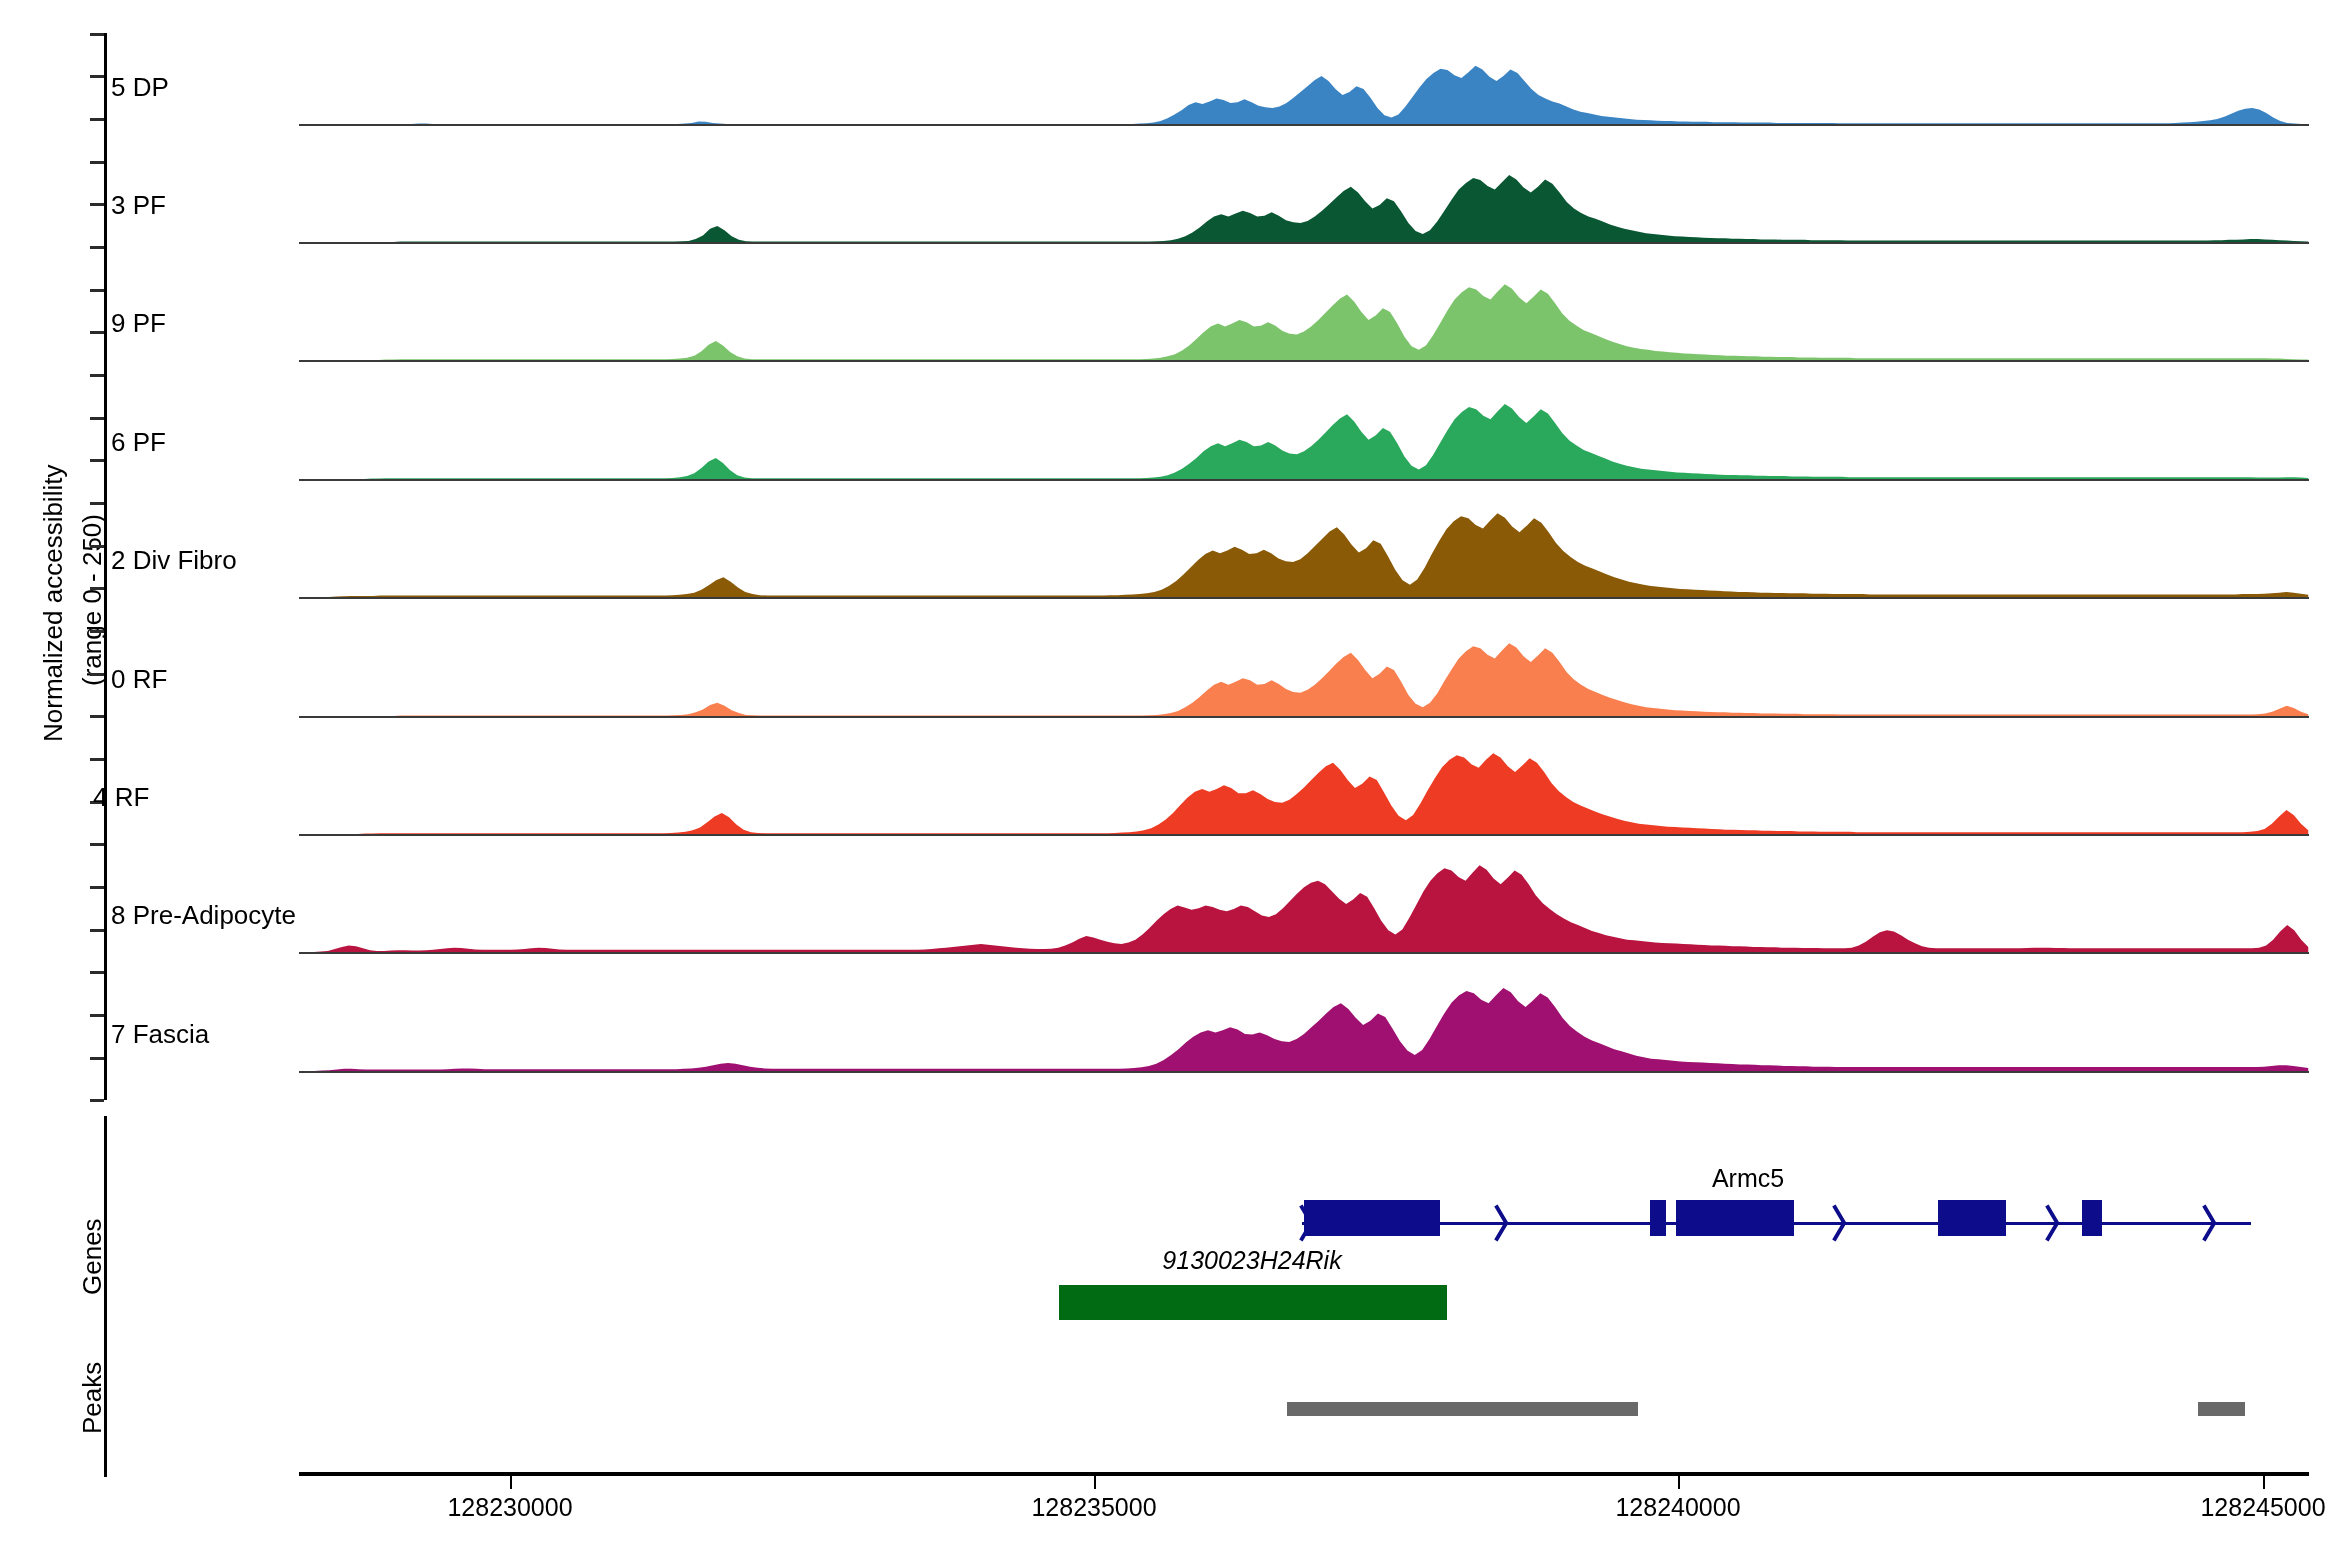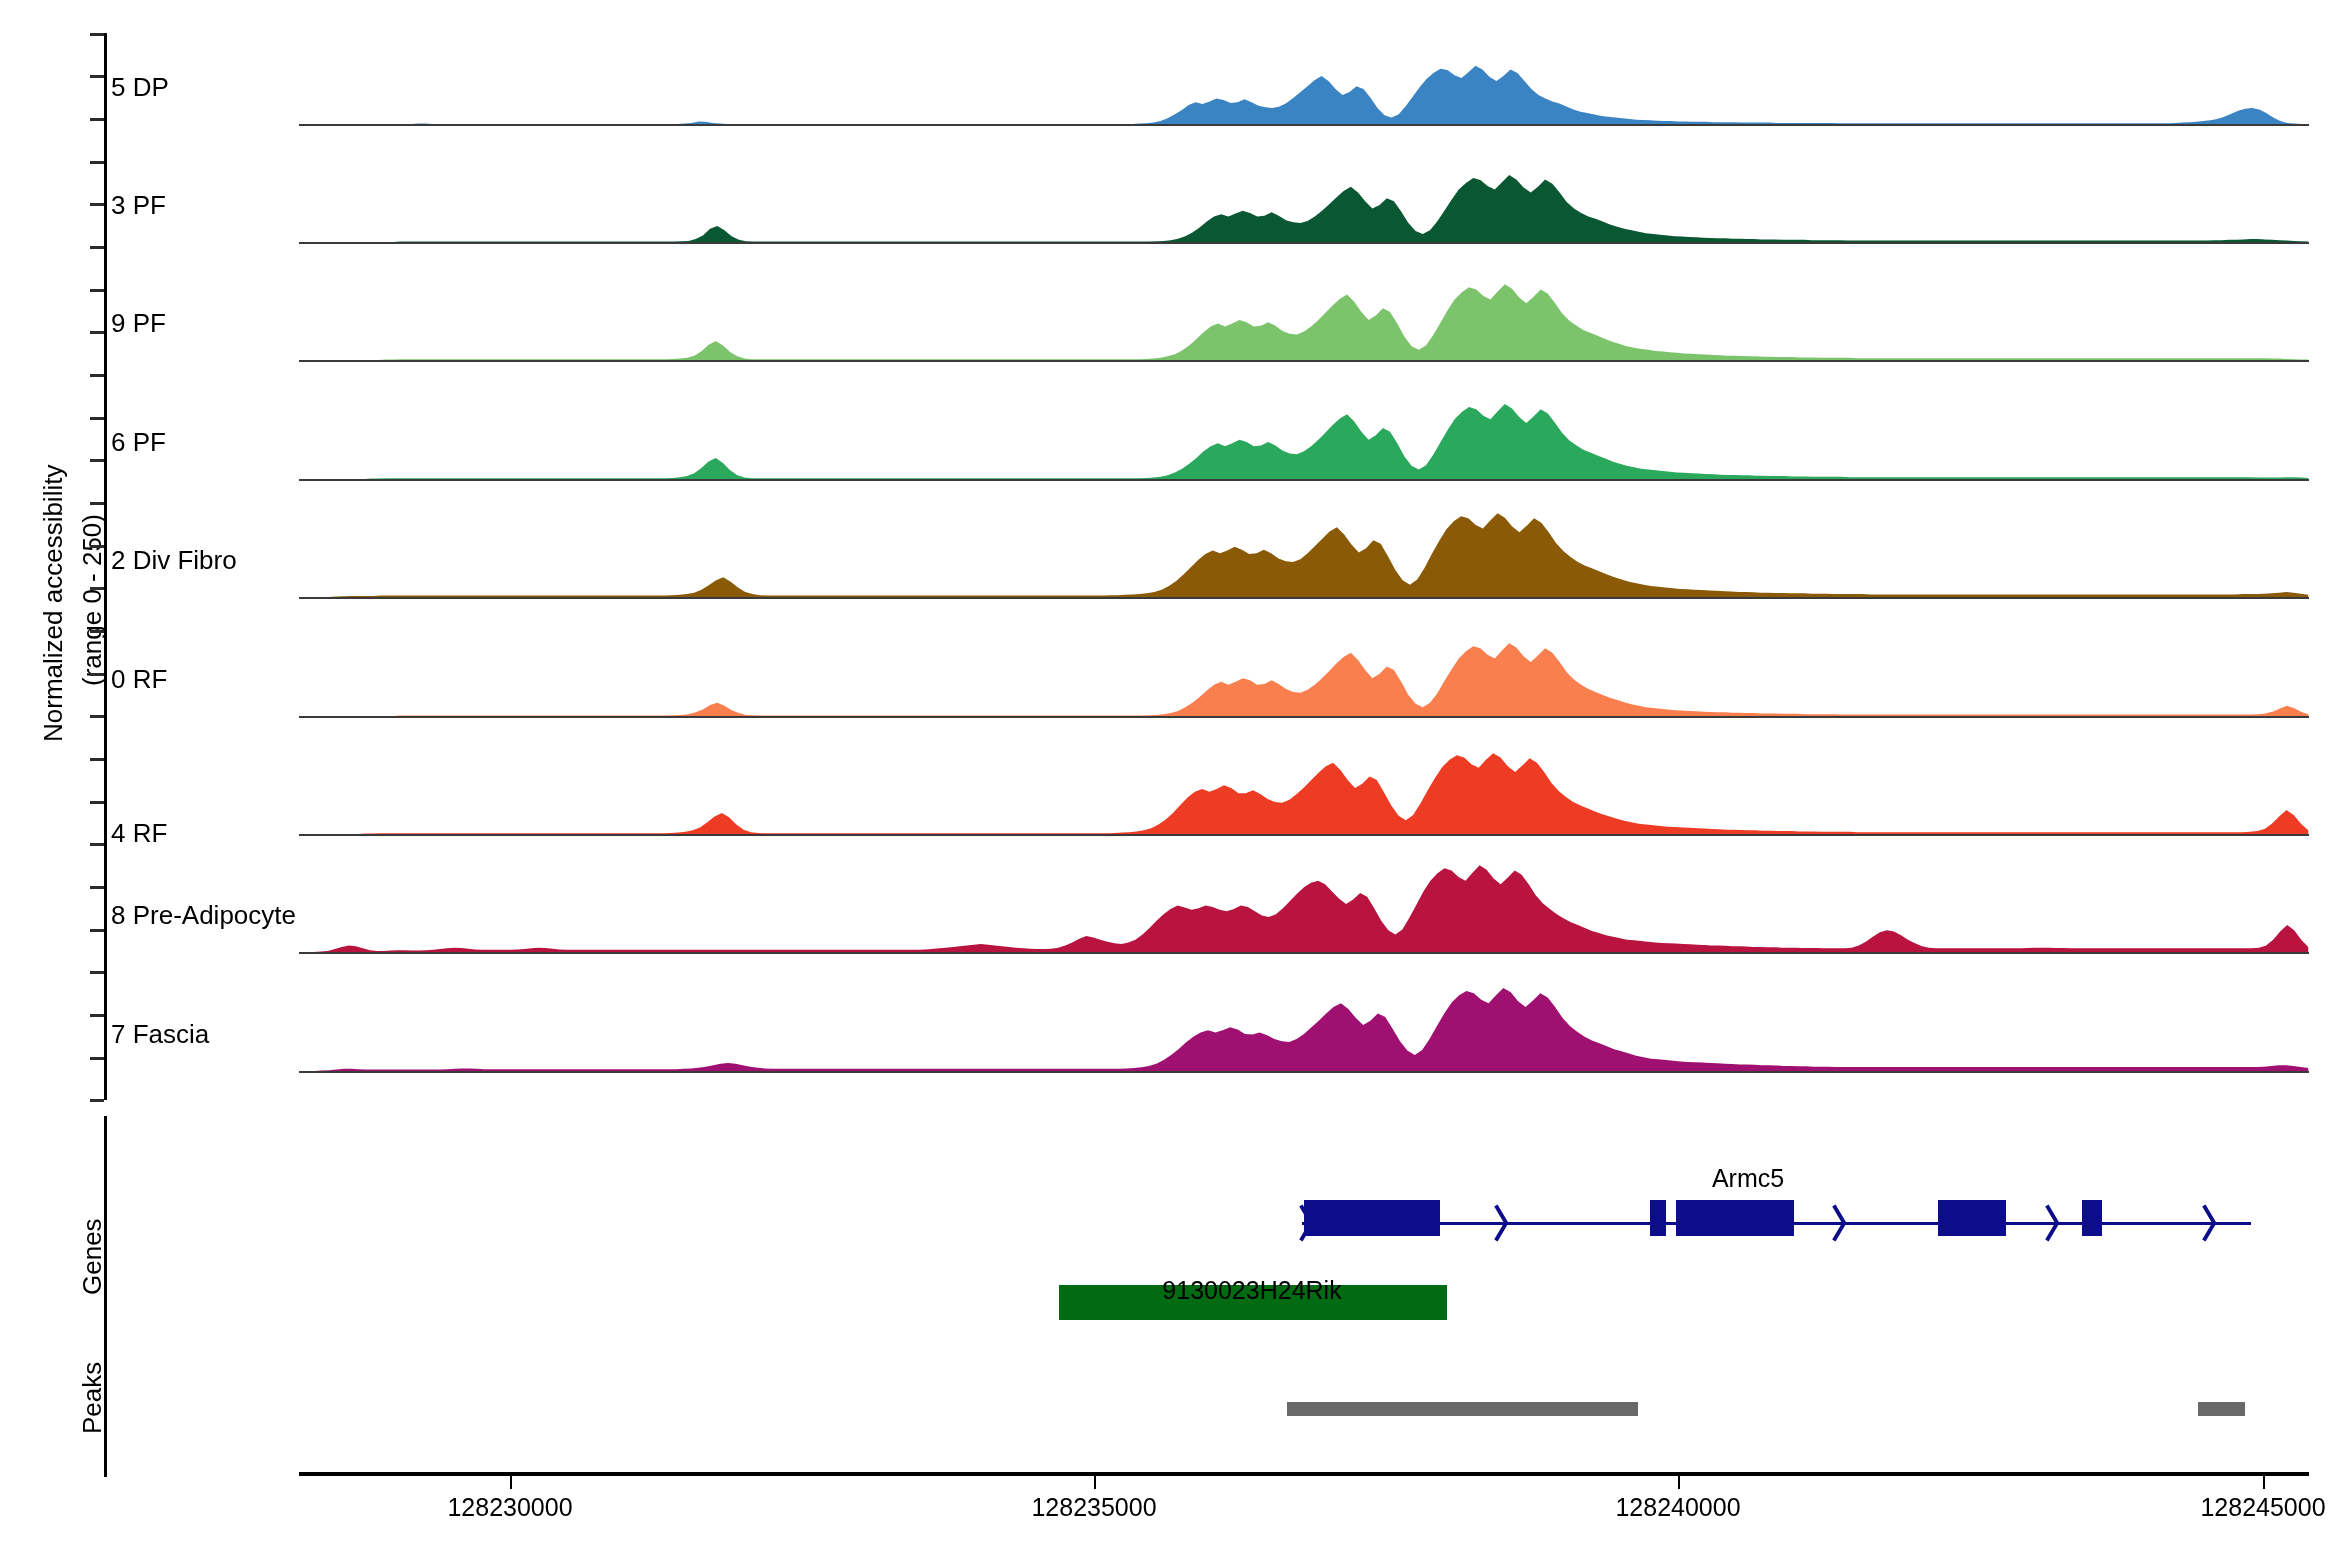--- a/index.html
+++ b/index.html
@@ -170,21 +170,21 @@
         <path d="M 6 8 L 22 35 L 6 62" stroke="#0d0d8c" stroke-width="6" fill="none"></path>
       </svg>
       <svg width="22" height="46" style="position: absolute; left: 2043px; top: 1200px;" viewBox="0 0 34 70">
         <path d="M 6 8 L 22 35 L 6 62" stroke="#0d0d8c" stroke-width="6" fill="none"></path>
       </svg>
       <svg width="22" height="46" style="position: absolute; left: 2200px; top: 1200px;" viewBox="0 0 34 70">
         <path d="M 6 8 L 22 35 L 6 62" stroke="#0d0d8c" stroke-width="6" fill="none"></path>
       </svg>
       <div class="gene-name" style="left: 1618px; width: 260px; top: 1164px;">Armc5</div>
       <div class="gene-block" style="left: 1059px; top: 1285px; width: 388px; height: 35px; background: rgb(0, 107, 18);"></div>
-      <div class="gene-name" style="left: 1057px; width: 390px; top: 1276px;">9130023H24Rik</div>
+      <div class="gene-name" style="left: 1057px; width: 390px; top: 1246px; font-style: italic;">9130023H24Rik</div>
     </div>
 
   <div class="vaxis" style="left:104px;top:1353px;height:124px;"></div>
   <div class="panel-label" style="left:77px;top:1434px;">Peaks</div>
   <div id="peaks-panel">
       <div class="peak-block" style="left: 1287px; top: 1402px; width: 351px; height: 14.3px;"></div>
       <div class="peak-block" style="left: 2198px; top: 1402px; width: 47px; height: 14.3px;"></div>
     </div>
 
   <div class="xaxis-line" style="left:299px;top:1472px;width:2010px;"></div>
@@ -198,17 +198,17 @@
       <div class="xtick" style="left: 2263px; top: 1475px;"></div>
       <div class="xticklabel" style="left: 2149px; width: 228px; top: 1493px;">128245000</div>
     </div>
 
 <div class="track-label" style="left: 111px; width: 182px; top: 72px;">5 DP</div>
     <div class="track-label" style="left: 111px; width: 182px; top: 190px;">3 PF</div>
     <div class="track-label" style="left: 111px; width: 182px; top: 308px;">9 PF</div>
     <div class="track-label" style="left: 111px; width: 182px; top: 427px;">6 PF</div>
     <div class="track-label" style="left: 111px; width: 182px; top: 545px;">2 Div Fibro</div>
     <div class="track-label" style="left: 111px; width: 182px; top: 664px;">0 RF</div>
-    <div class="track-label" style="left: 111px; width: 182px; top: 782px; margin-top: 36px;">4 RF</div>
+    <div class="track-label" style="left: 93px; width: 182px; top: 782px;">4 RF</div>
     <div class="track-label" style="left: 111px; width: 182px; top: 900px;">8 Pre-Adipocyte</div>
     <div class="track-label" style="left: 111px; width: 182px; top: 1019px;">7 Fascia</div>
   </div>
 
 
 </body></html>

